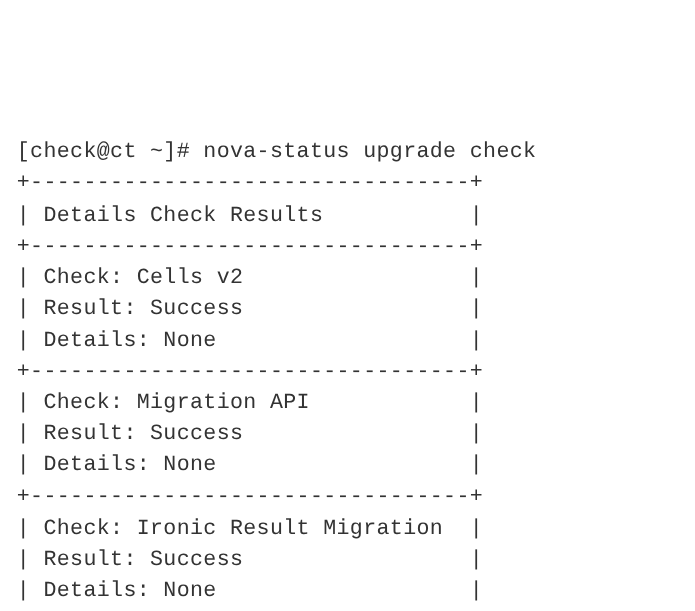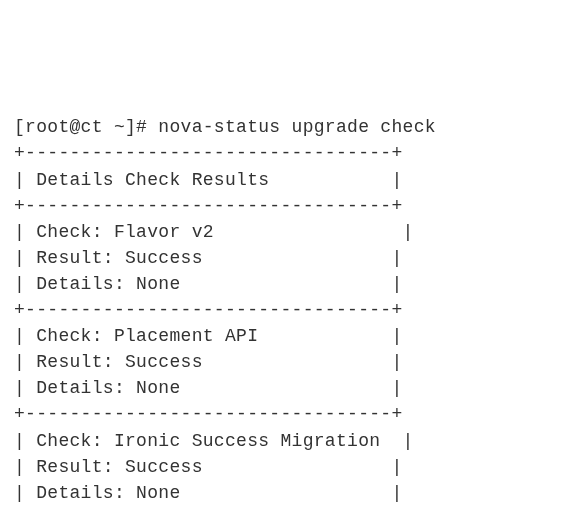--- a/index.html
+++ b/index.html
@@ -13,33 +13,33 @@
     white-space: pre;
     letter-spacing: 0.3px;
   }
   .term { position: relative; }
 </style>
 </head>
 <body>
 
 
 
-<div class="term"><span>[root@ct ~]# </span><span>nova-status upgrade check</span>
+<div class="term"><span>[check@ct ~]# </span><span>nova-status upgrade check</span>
 <span>+---------------------------------+</span>
 <span>| Details Check Results           |</span>
 <span>+---------------------------------+</span>
-<span>| Check: Flavor v2                 |</span>
+<span>| Check: Cells v2                 |</span>
 <span>| Result: Success                 |</span>
 <span>| Details: None                   |</span>
 <span>+---------------------------------+</span>
-<span>| Check: Placement API            |</span>
+<span>| Check: Migration API            |</span>
 <span>| Result: Success                 |</span>
 <span>| Details: None                   |</span>
 <span>+---------------------------------+</span>
-<span>| Check: Ironic Success Migration  |</span>
+<span>| Check: Ironic Result Migration  |</span>
 <span>| Result: Success                 |</span>
 <span>| Details: None                   |</span>
 <span>+---------------------------------+</span>
 
 
 
 
 </div>
 
 

